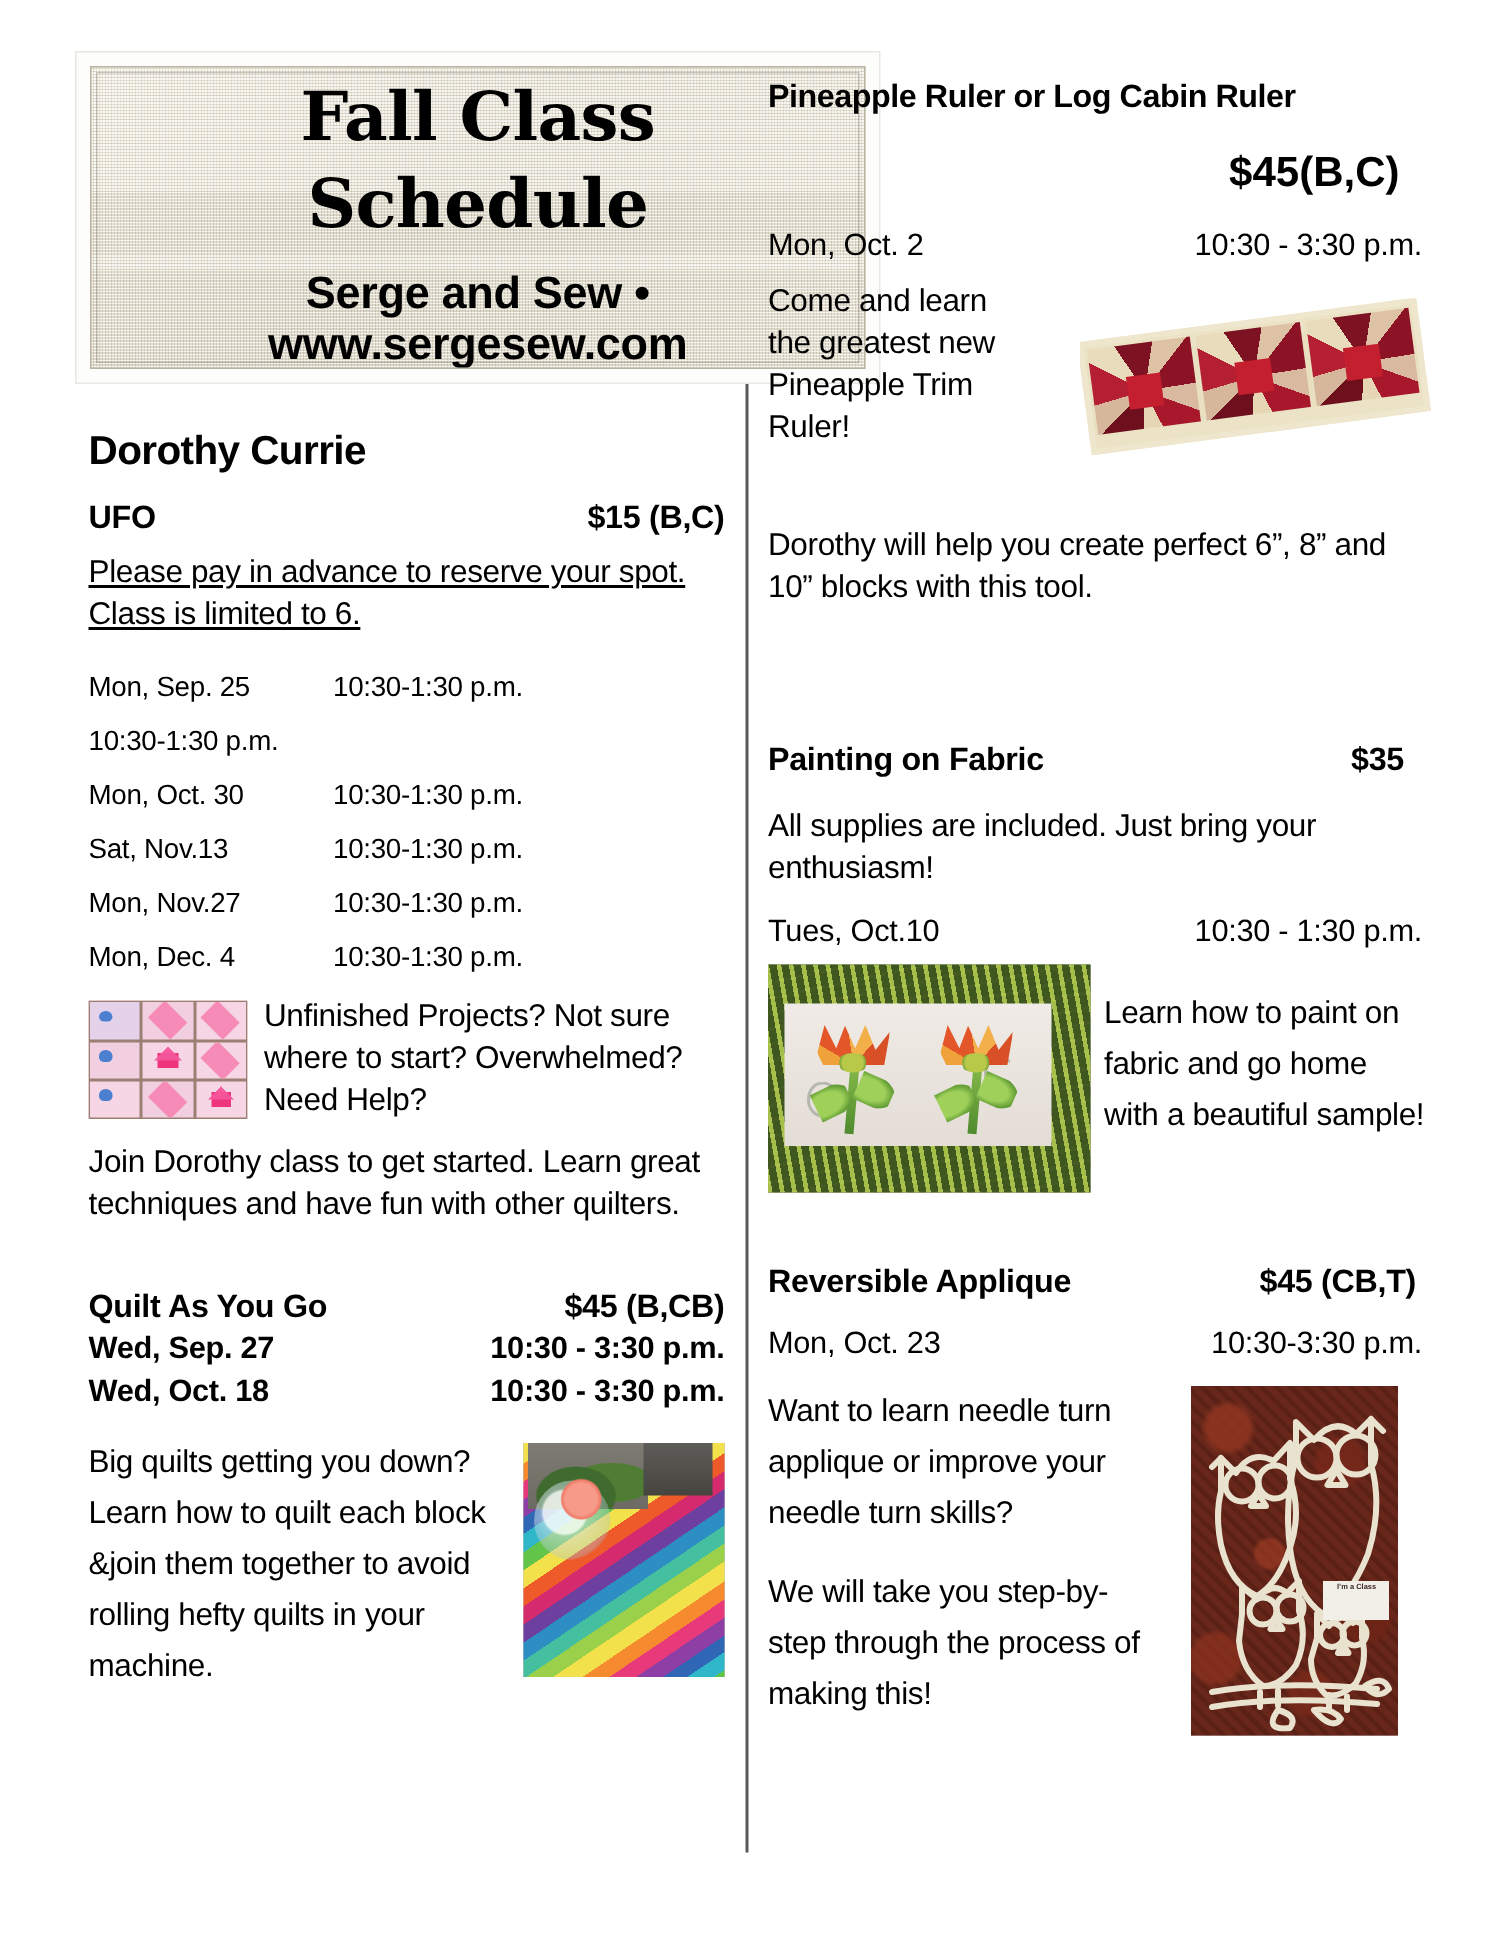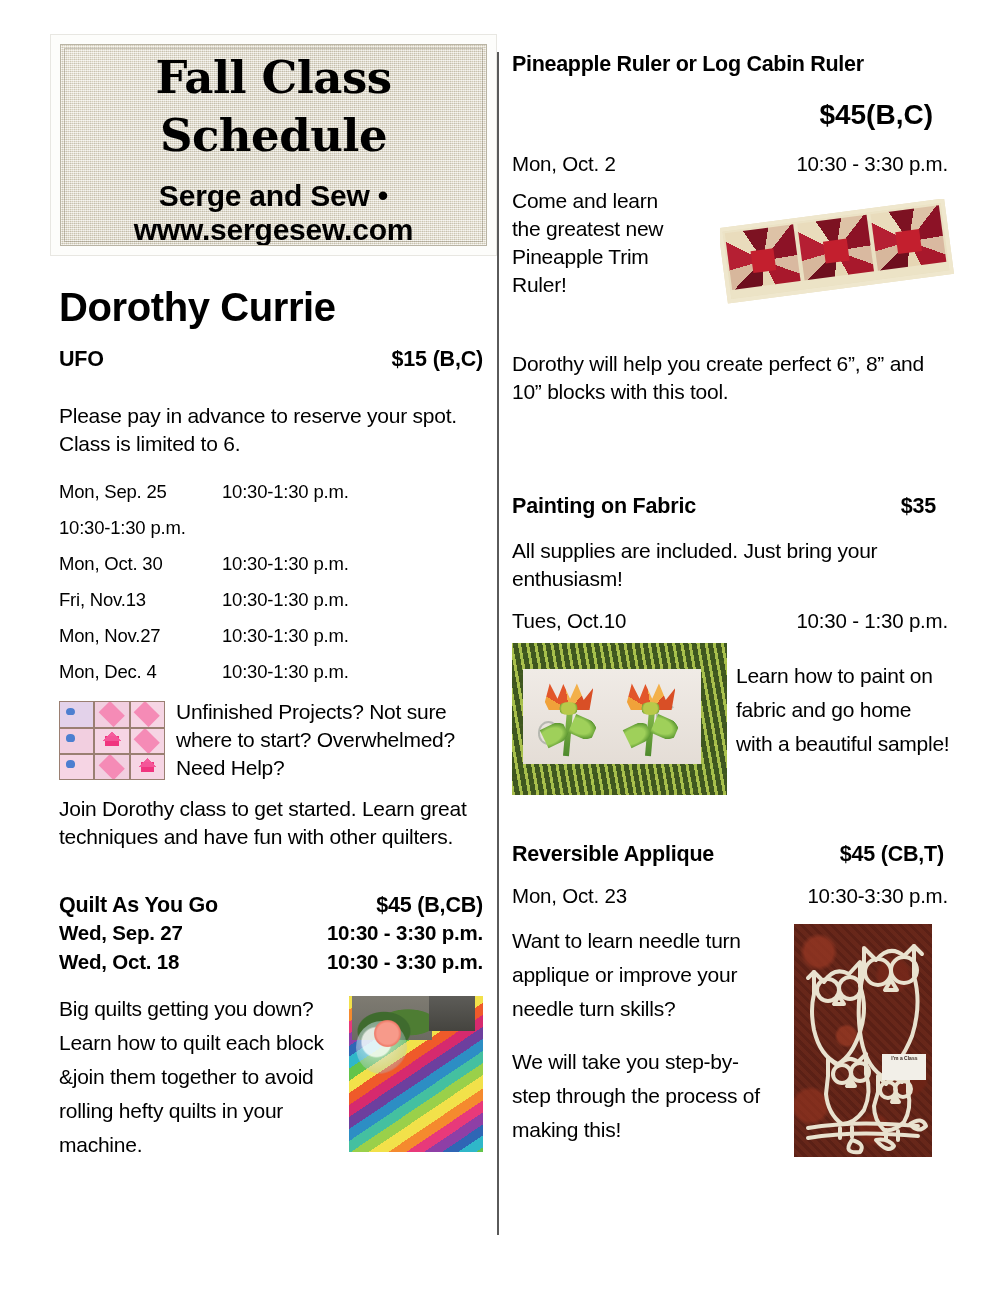--- a/index.html
+++ b/index.html
@@ -22,21 +22,21 @@
     width: 2px; height: 1183px;
     background: #5a5a5a;
   }
 
   
   .col-left  { position: absolute; left: 50px; top: 34px;  width: 440px; }
   .col-right { position: absolute; left: 512px; top: 52px; width: 438px; }
 
   
   .masthead {
-    width: 447px; height: 222px;
+    width: 537px; height: 222px;
     background: #fdfdfb;
     padding: 9px;
     border: 1px solid #e8e7e2;
     position: relative;
   }
   .masthead-inner {
     width: 100%; height: 100%;
     border: 1px solid #b9b4a4;
     position: relative;
     overflow: hidden;
@@ -71,21 +71,21 @@
     font-weight: bold;
     font-size: 30px;
     text-align: center;
     margin-top: 14px;
     letter-spacing: -0.2px;
     position: relative; z-index: 2;
   }
 
   
   .teacher {
-    font-size: 40px; font-weight: bold;
+    font-size: 27px; font-weight: bold;
     letter-spacing: -0.4px;
     margin: 29px 0 0 9px;
   }
   .cls-head {
     display: flex; justify-content: space-between; align-items: baseline;
     font-size: 21.5px; font-weight: bold;
     letter-spacing: -0.2px;
   }
   .cls-head .title { white-space: nowrap; }
   .cls-head .price { white-space: nowrap; }
@@ -326,36 +326,36 @@
 
     <div class="teacher">Dorothy Currie</div>
 
     <div style="margin:17px 0 0 9px; width:424px;">
 
       <div class="cls-head">
         <span class="title">UFO</span>
         <span class="price">$15 (B,C)</span>
       </div>
 
-      <div class="body-txt" style="margin-top:30px;">Please pay in advance to reserve your spot. Class is limited to 6.</div>
+      <div class="body-txt" style="margin-top:10px;text-decoration:underline;">Please pay in advance to reserve your spot. Class is limited to 6.</div>
 
       <div class="sked" style="margin-top:16px;">
         <div class="sked-row">
           <span class="d">Mon, Sep. 25</span>
           <span class="t">10:30-1:30 p.m.</span>
         </div>
         <div class="sked-row">
           <span class="t">10:30-1:30 p.m.</span>
         </div>
         <div class="sked-row">
           <span class="d">Mon, Oct. 30</span>
           <span class="t">10:30-1:30 p.m.</span>
         </div>
         <div class="sked-row">
-          <span class="d">Fri, Nov.13</span>
+          <span class="d">Sat, Nov.13</span>
           <span class="t">10:30-1:30 p.m.</span>
         </div>
         <div class="sked-row">
           <span class="d">Mon, Nov.27</span>
           <span class="t">10:30-1:30 p.m.</span>
         </div>
         <div class="sked-row">
           <span class="d">Mon, Dec. 4</span>
           <span class="t">10:30-1:30 p.m.</span>
         </div>

